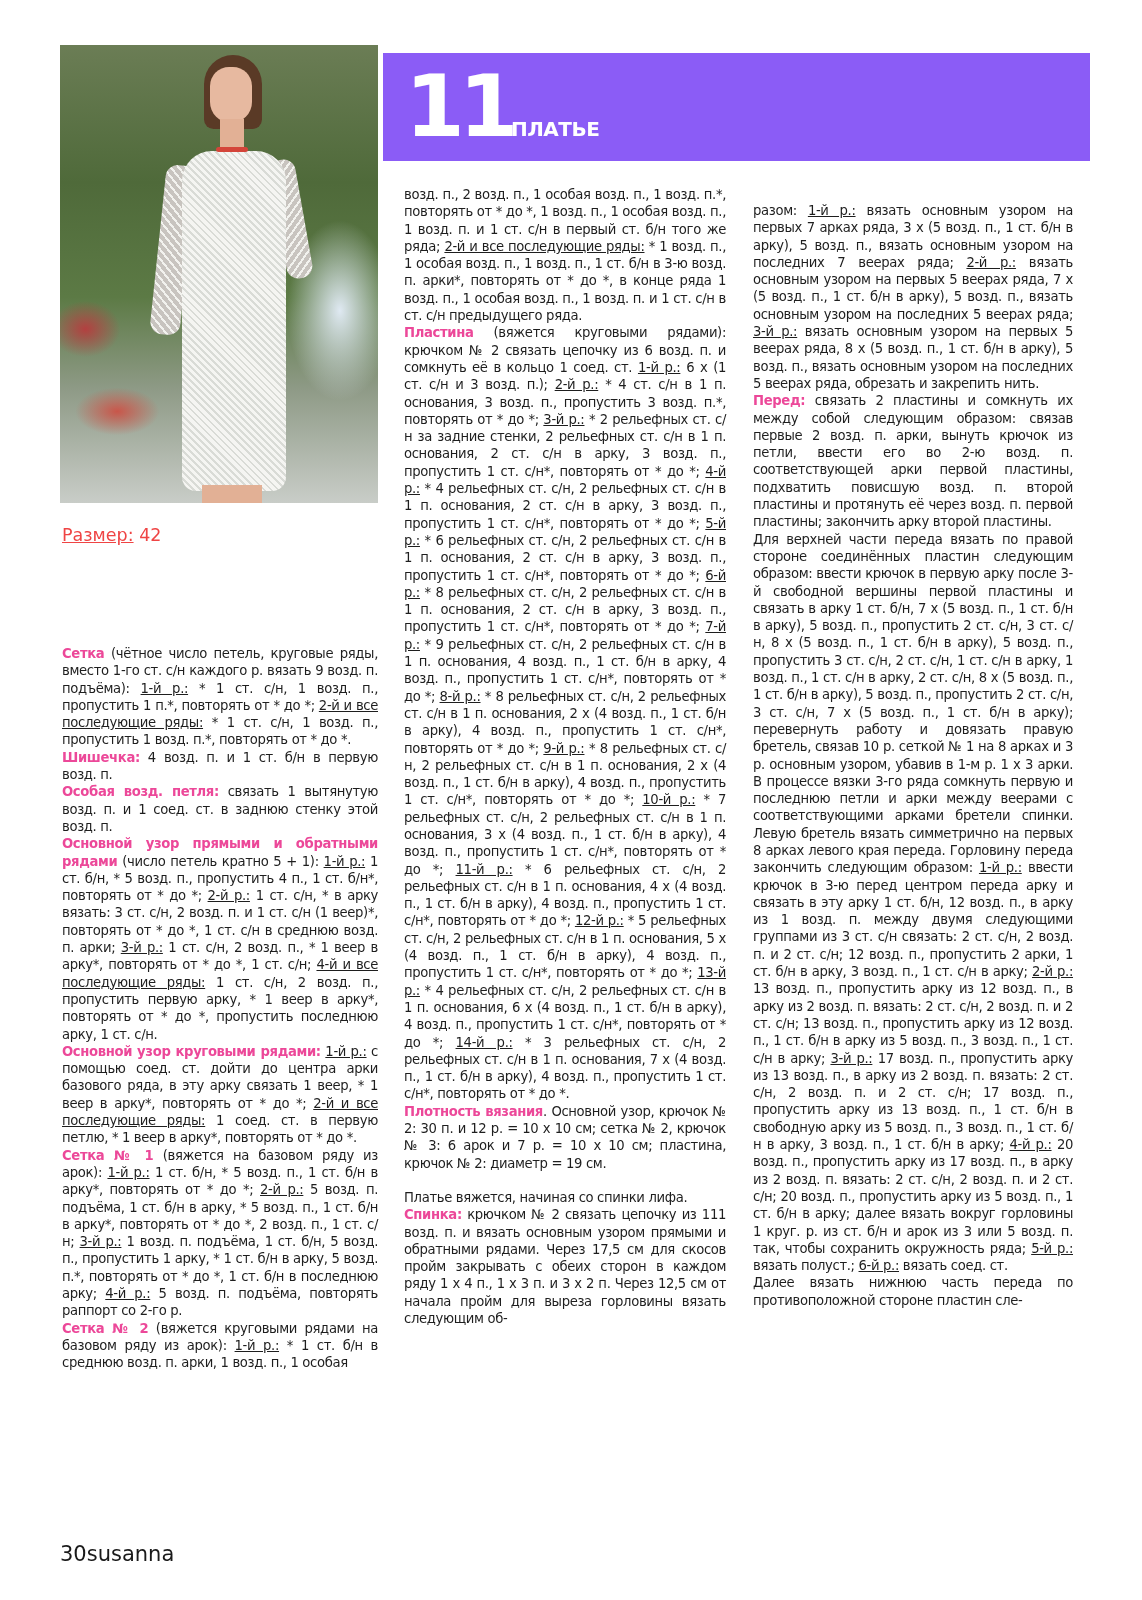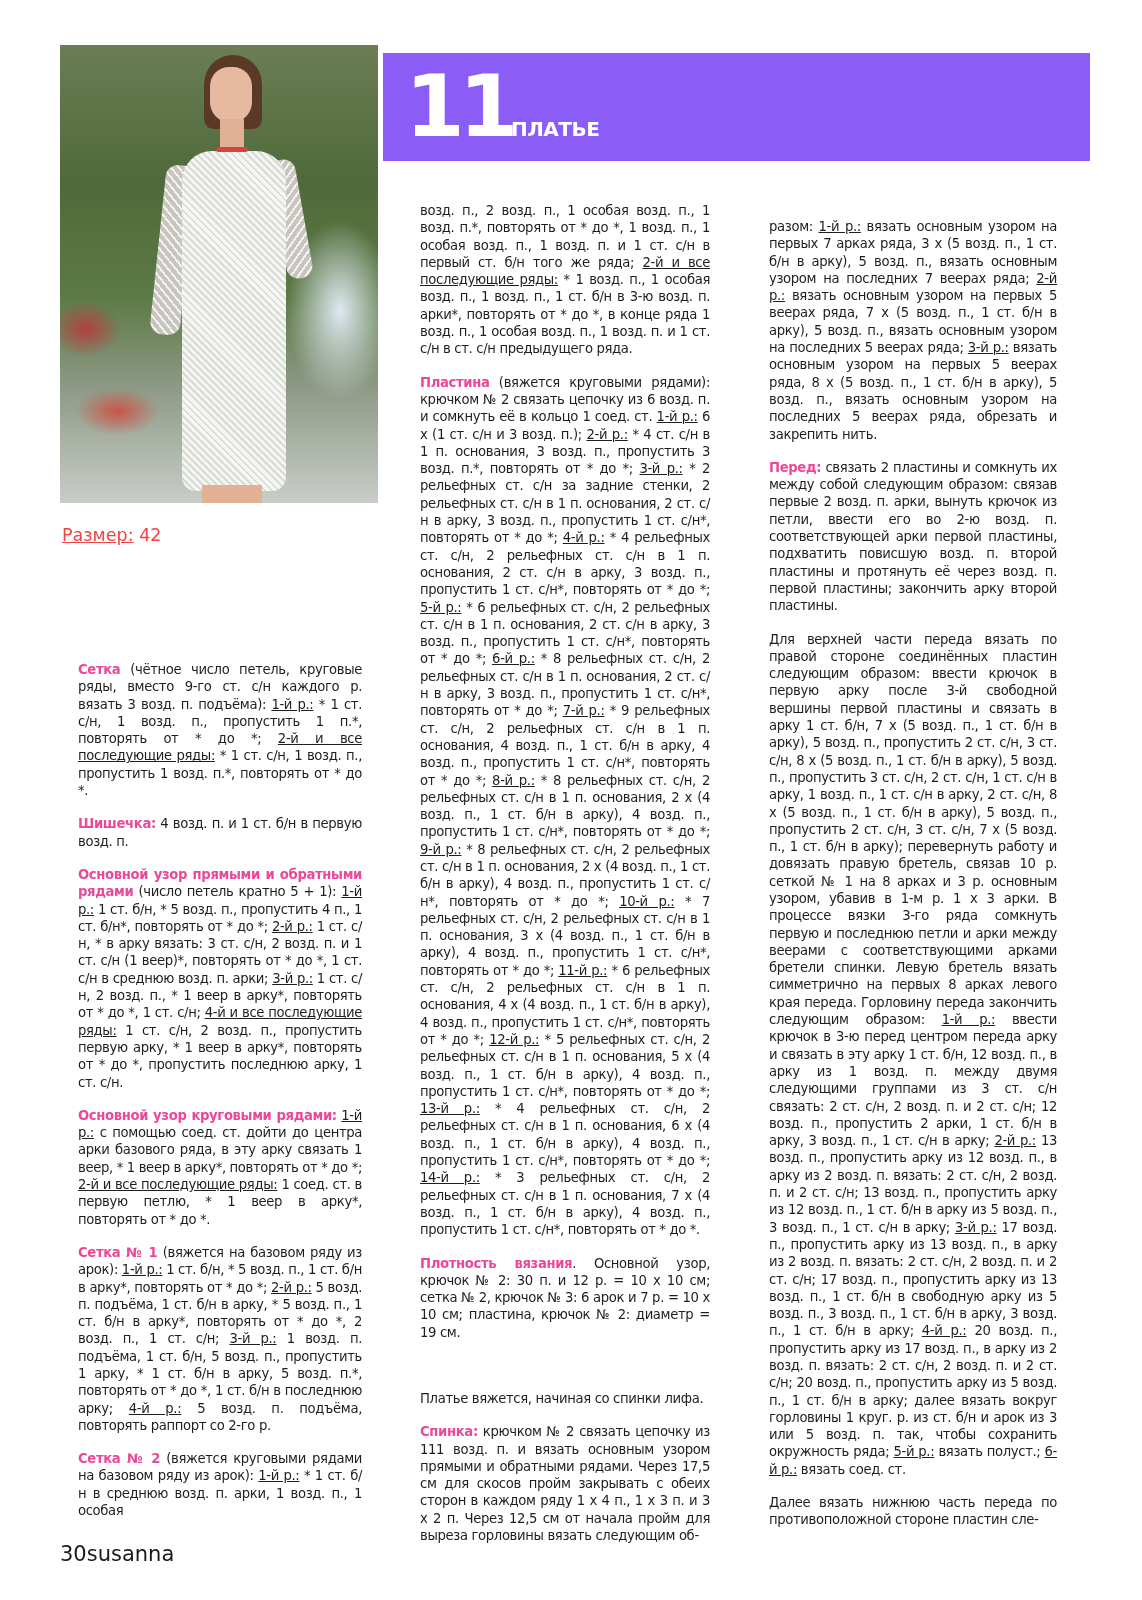--- a/index.html
+++ b/index.html
@@ -55,21 +55,21 @@
     color: #ef4444; font-size: 17.5px; line-height: 22px;
     font-family: "DejaVu Sans", sans-serif;
   }
   .info .lbl { text-decoration: underline; }
 
   .col {
     position: absolute; font-size: 13.2px; line-height: 17.3px;
     text-align: justify; color: #1e1e1e;
     font-family: "DejaVu Sans", sans-serif; letter-spacing: -0.35px;
   }
-  .col p { margin: 16px; }
+  .col p { margin: 0; }
   .col b { font-weight: bold; color: #ec4899; }
   .col u { text-decoration: underline; }
   .col1 { left: 62px; top: 645px; width: 316px; }
   .col2 { left: 404px; top: 186px; width: 322px; }
   .col3 { left: 753px; top: 202px; width: 320px; }
   .gap { height: 17px; }
 
   .footer {
     position: absolute; left: 60px; top: 1542px;
     font-size: 21px; color: #1a1a1a;
@@ -99,22 +99,23 @@
 </div>
 
 <div class="info">
   <div>
     <span class="lbl">Размер:</span>
     <span>42</span>
   </div>
 </div>
 
 <div class="col col1">
-  <p><b>Сетка</b><span> (чётное число петель, круговые ряды, вместо 9-го ст. с/н каждого р. вязать 3 возд. п. подъёма): </span><u>1-й р.:</u><span> * 1 ст. с/н, 1 возд. п., пропустить 1 п.*, повторять от * до *; </span><u>2-й и все последующие ряды:</u><span> * 1 ст. с/н, 1 возд. п., пропустить 1 возд. п.*, повторять от * до *.</span></p>
+  <p><b>Сетка</b><span> (чётное число петель, круговые ряды, вместо 1-го ст. с/н каждого р. вязать 9 возд. п. подъёма): </span><u>1-й р.:</u><span> * 1 ст. с/н, 1 возд. п., пропустить 1 п.*, повторять от * до *; </span><u>2-й и все последующие ряды:</u><span> * 1 ст. с/н, 1 возд. п., пропустить 1 возд. п.*, повторять от * до *.</span></p>
   <p><b>Шишечка:</b><span> 4 возд. п. и 1 ст. б/н в первую возд. п.</span></p>
+  <p><b>Особая возд. петля:</b><span> связать 1 вытянутую возд. п. и 1 соед. ст. в заднюю стенку этой возд. п.</span></p>
   <p><b>Основной узор прямыми и обратными рядами</b><span> (число петель кратно 5 + 1): </span><u>1-й р.:</u><span> 1 ст. б/н, * 5 возд. п., пропустить 4 п., 1 ст. б/н*, повторять от * до *; </span><u>2-й р.:</u><span> 1 ст. с/н, * в арку вязать: 3 ст. с/н, 2 возд. п. и 1 ст. с/н (1 веер)*, повторять от * до *, 1 ст. с/н в среднюю возд. п. арки; </span><u>3-й р.:</u><span> 1 ст. с/н, 2 возд. п., * 1 веер в арку*, повторять от * до *, 1 ст. с/н; </span><u>4-й и все последующие ряды:</u><span> 1 ст. с/н, 2 возд. п., пропустить первую арку, * 1 веер в арку*, повторять от * до *, пропустить последнюю арку, 1 ст. с/н.</span></p>
   <p><b>Основной узор круговыми рядами:</b> <u>1-й р.:</u><span> с помощью соед. ст. дойти до центра арки базового ряда, в эту арку связать 1 веер, * 1 веер в арку*, повторять от * до *; </span><u>2-й и все последующие ряды:</u><span> 1 соед. ст. в первую петлю, * 1 веер в арку*, повторять от * до *.</span></p>
   <p><b>Сетка № 1</b><span> (вяжется на базовом ряду из арок): </span><u>1-й р.:</u><span> 1 ст. б/н, * 5 возд. п., 1 ст. б/н в арку*, повторять от * до *; </span><u>2-й р.:</u><span> 5 возд. п. подъёма, 1 ст. б/н в арку, * 5 возд. п., 1 ст. б/н в арку*, повторять от * до *, 2 возд. п., 1 ст. с/н; </span><u>3-й р.:</u><span> 1 возд. п. подъёма, 1 ст. б/н, 5 возд. п., пропустить 1 арку, * 1 ст. б/н в арку, 5 возд. п.*, повторять от * до *, 1 ст. б/н в последнюю арку; </span><u>4-й р.:</u><span> 5 возд. п. подъёма, повторять раппорт со 2-го р.</span></p>
   <p><b>Сетка № 2</b><span> (вяжется круговыми рядами на базовом ряду из арок): </span><u>1-й р.:</u><span> * 1 ст. б/н в среднюю возд. п. арки, 1 возд. п., 1 особая</span></p>
 </div>
 
 <div class="col col2">
   <p><span>возд. п., 2 возд. п., 1 особая возд. п., 1 возд. п.*, повторять от * до *, 1 возд. п., 1 особая возд. п., 1 возд. п. и 1 ст. с/н в первый ст. б/н того же ряда; </span><u>2-й и все последующие ряды:</u><span> * 1 возд. п., 1 особая возд. п., 1 возд. п., 1 ст. б/н в 3-ю возд. п. арки*, повторять от * до *, в конце ряда 1 возд. п., 1 особая возд. п., 1 возд. п. и 1 ст. с/н в ст. с/н предыдущего ряда.</span></p>
   <p><b>Пластина</b><span> (вяжется круговыми рядами): крючком № 2 связать цепочку из 6 возд. п. и сомкнуть её в кольцо 1 соед. ст. </span><u>1-й р.:</u><span> 6 х (1 ст. с/н и 3 возд. п.); </span><u>2-й р.:</u><span> * 4 ст. с/н в 1 п. основания, 3 возд. п., пропустить 3 возд. п.*, повторять от * до *; </span><u>3-й р.:</u><span> * 2 рельефных ст. с/н за задние стенки, 2 рельефных ст. с/н в 1 п. основания, 2 ст. с/н в арку, 3 возд. п., пропустить 1 ст. с/н*, повторять от * до *; </span><u>4-й р.:</u><span> * 4 рельефных ст. с/н, 2 рельефных ст. с/н в 1 п. основания, 2 ст. с/н в арку, 3 возд. п., пропустить 1 ст. с/н*, повторять от * до *; </span><u>5-й р.:</u><span> * 6 рельефных ст. с/н, 2 рельефных ст. с/н в 1 п. основания, 2 ст. с/н в арку, 3 возд. п., пропустить 1 ст. с/н*, повторять от * до *; </span><u>6-й р.:</u><span> * 8 рельефных ст. с/н, 2 рельефных ст. с/н в 1 п. основания, 2 ст. с/н в арку, 3 возд. п., пропустить 1 ст. с/н*, повторять от * до *; </span><u>7-й р.:</u><span> * 9 рельефных ст. с/н, 2 рельефных ст. с/н в 1 п. основания, 4 возд. п., 1 ст. б/н в арку, 4 возд. п., пропустить 1 ст. с/н*, повторять от * до *; </span><u>8-й р.:</u><span> * 8 рельефных ст. с/н, 2 рельефных ст. с/н в 1 п. основания, 2 х (4 возд. п., 1 ст. б/н в арку), 4 возд. п., пропустить 1 ст. с/н*, повторять от * до *; </span><u>9-й р.:</u><span> * 8 рельефных ст. с/н, 2 рельефных ст. с/н в 1 п. основания, 2 х (4 возд. п., 1 ст. б/н в арку), 4 возд. п., пропустить 1 ст. с/н*, повторять от * до *; </span><u>10-й р.:</u><span> * 7 рельефных ст. с/н, 2 рельефных ст. с/н в 1 п. основания, 3 х (4 возд. п., 1 ст. б/н в арку), 4 возд. п., пропустить 1 ст. с/н*, повторять от * до *; </span><u>11-й р.:</u><span> * 6 рельефных ст. с/н, 2 рельефных ст. с/н в 1 п. основания, 4 х (4 возд. п., 1 ст. б/н в арку), 4 возд. п., пропустить 1 ст. с/н*, повторять от * до *; </span><u>12-й р.:</u><span> * 5 рельефных ст. с/н, 2 рельефных ст. с/н в 1 п. основания, 5 х (4 возд. п., 1 ст. б/н в арку), 4 возд. п., пропустить 1 ст. с/н*, повторять от * до *; </span><u>13-й р.:</u><span> * 4 рельефных ст. с/н, 2 рельефных ст. с/н в 1 п. основания, 6 х (4 возд. п., 1 ст. б/н в арку), 4 возд. п., пропустить 1 ст. с/н*, повторять от * до *; </span><u>14-й р.:</u><span> * 3 рельефных ст. с/н, 2 рельефных ст. с/н в 1 п. основания, 7 х (4 возд. п., 1 ст. б/н в арку), 4 возд. п., пропустить 1 ст. с/н*, повторять от * до *.</span></p>
   <p><b>Плотность вязания</b><span>. Основной узор, крючок № 2: 30 п. и 12 р. = 10 х 10 см; сетка № 2, крючок № 3: 6 арок и 7 р. = 10 х 10 см; пластина, крючок № 2: диаметр = 19 см.</span></p>

